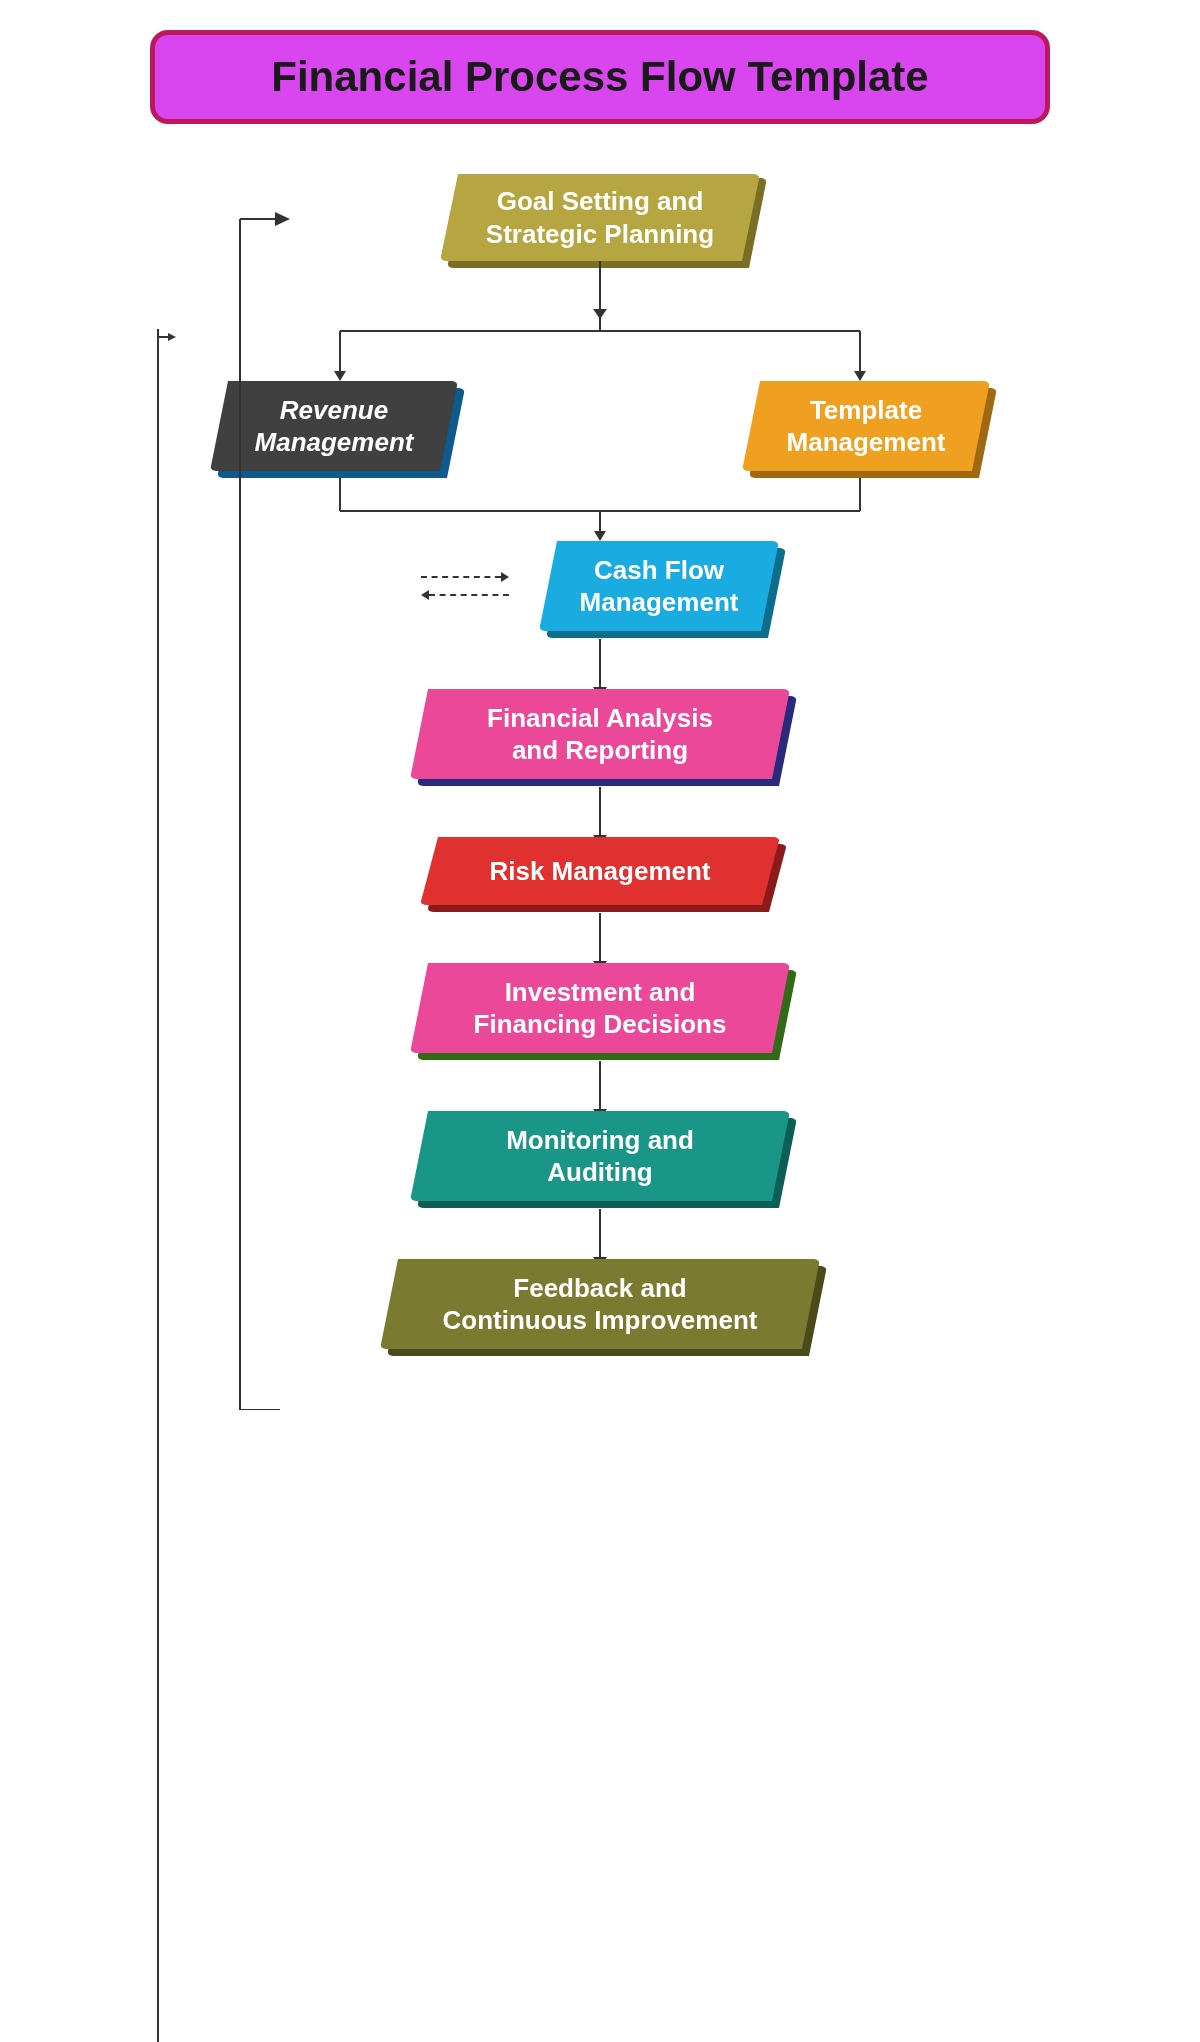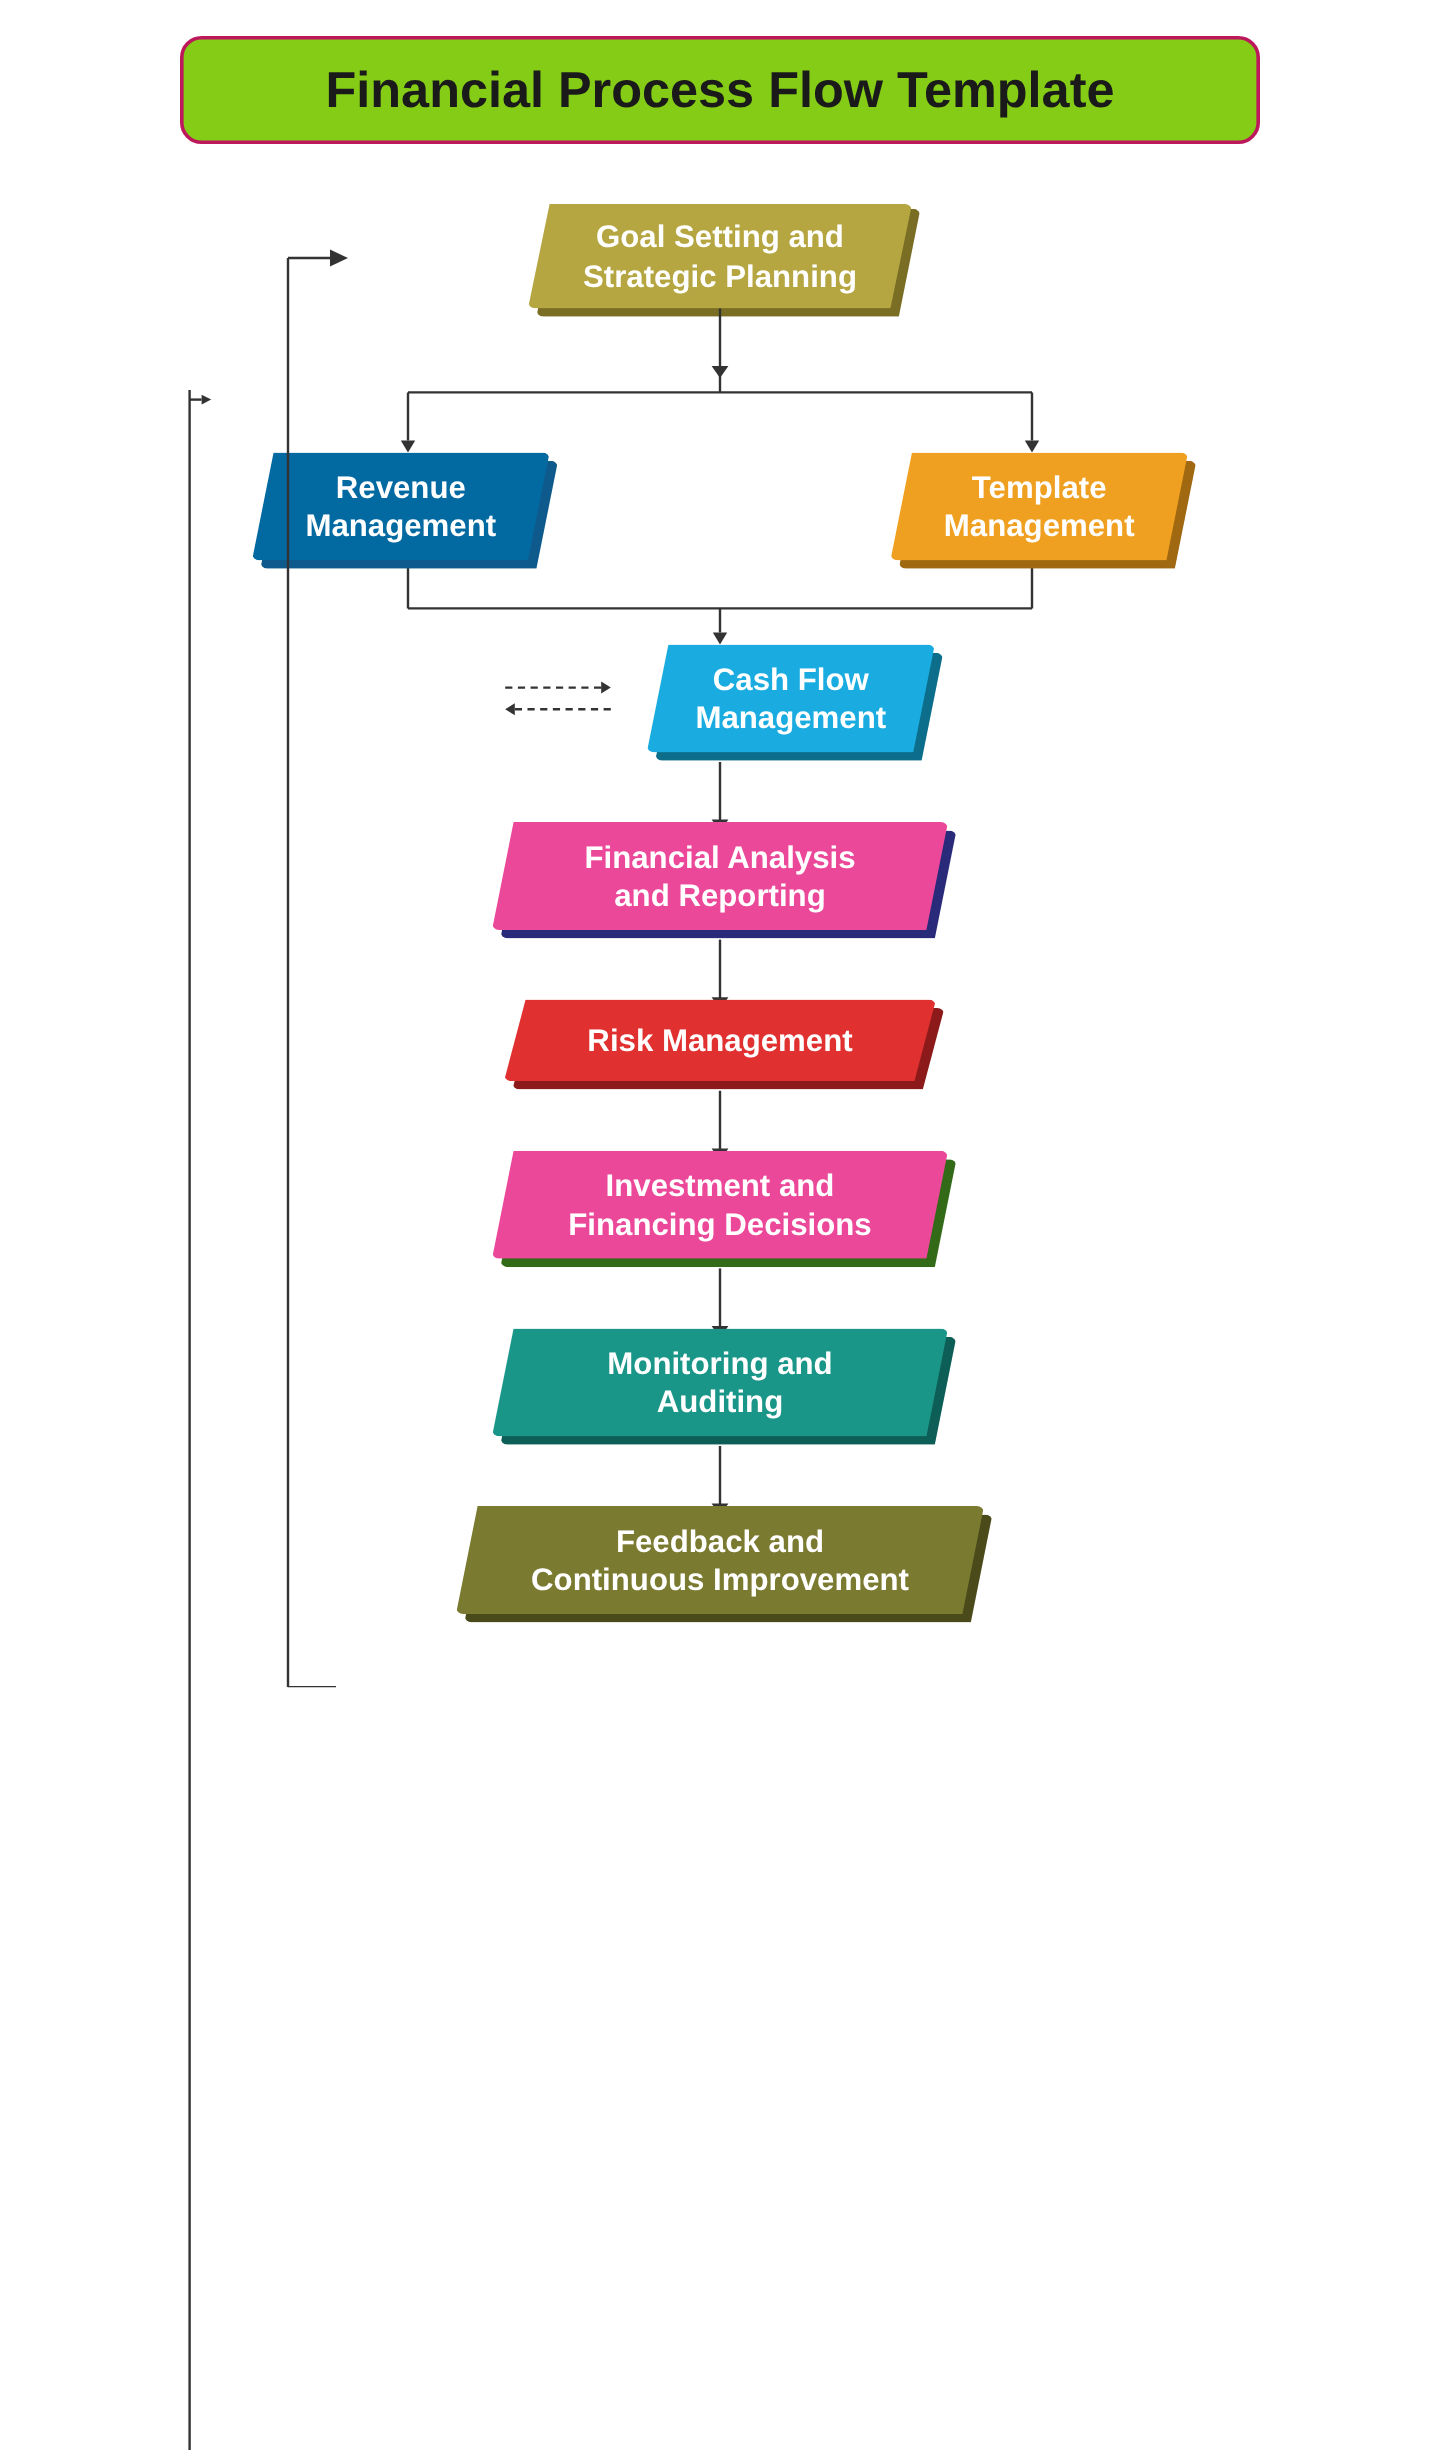--- a/index.html
+++ b/index.html
@@ -9,22 +9,22 @@
       width: 1200px;
       min-height: 2042px;
       display: flex;
       flex-direction: column;
       align-items: center;
       padding: 30px 20px;
     }
 
     
     .title-box {
-      background: #84cc16;
-      border: 3px solid #be185d;
+      background: #d946ef;
+      border: 5px solid #be185d;
       border-radius: 18px;
       padding: 18px 60px;
       margin-bottom: 50px;
       width: 900px;
       text-align: center;
     }
     .title-box h1 {
       font-size: 42px;
       font-weight: 900;
       color: #1a1a1a;
@@ -98,21 +98,21 @@
       gap: 30px;
       position: relative;
       width: 100%;
     }
 
     
     .node-gold { background: #b5a642; }
     .node-gold-shadow { background: #7a6e25; }
     .node-green { background: #2ea84f; }
     .node-green-shadow { background: #1a6b30; }
-    .node-blue { background: #0369a1; }
+    .node-blue { background: #404040; font-style: italic; }
     .node-orange { background: #f0a020; }
     .node-teal { background: #1a9688; }
     .node-cyan { background: #1aace0; }
     .node-purple { background: #ec4899; }
     .node-red { background: #e03030; }
     .node-green2 { background: #ec4899; }
     .node-teal2 { background: #1a9688; }
     .node-olive { background: #7a7a30; }
 
     .flow-section {

